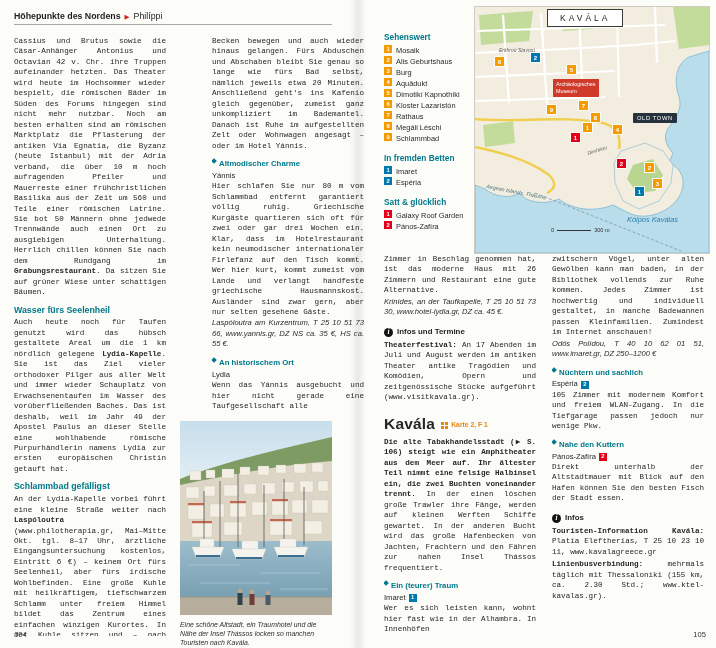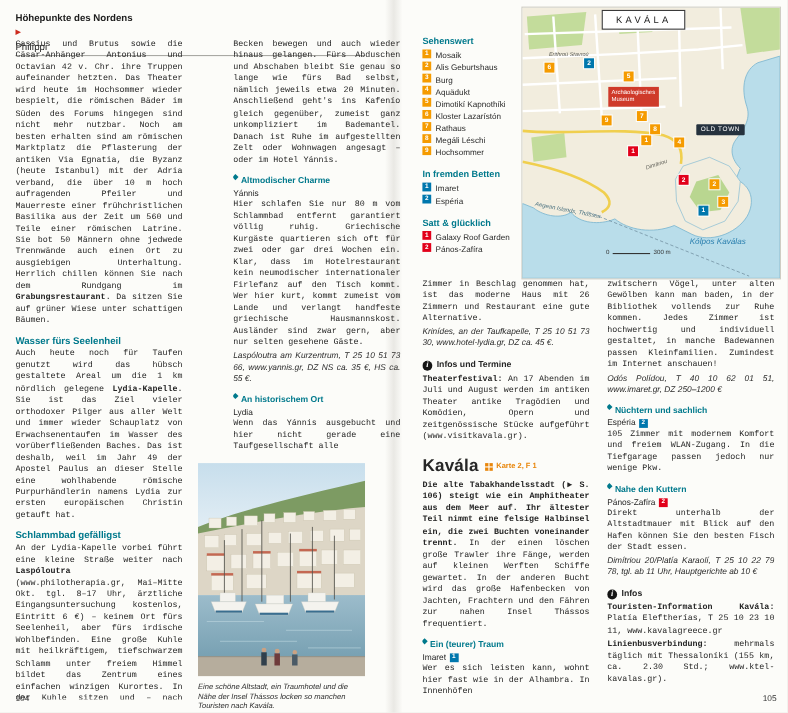--- a/index.html
+++ b/index.html
@@ -4,22 +4,22 @@
 <style>
   html,body { margin:0; padding:0; background:#e9e8e3; }
   #spread {
     position:relative; width:716px; height:648px; background:#fcfcf9;
     font-family:"Liberation Sans", sans-serif; color:#1e1e1e; overflow:hidden;
   }
   .gutter { position:absolute; left:350px; top:0; width:16px; height:648px; pointer-events:none;
     background:linear-gradient(90deg, rgba(0,0,0,0) 0%, rgba(70,60,45,0.10) 50%, rgba(0,0,0,0) 100%); }
 
   
-  .header { position:absolute; left:14px; top:11px; width:318px; display:flex; align-items:flex-start; gap:4px;
-    padding-bottom:3px; border-bottom:0.6px solid #a9a9a4;flex-direction:column; }
+  .header { position:absolute; left:14px; top:11px; width:318px; display:flex; align-items:flex-end; gap:4px;
+    padding-bottom:3px; border-bottom:0.6px solid #a9a9a4; }
   .h-title { font-weight:bold; font-size:8.8px; }
   .h-arrow { color:#cc2a1e; font-size:6.5px; position:relative; top:-0.5px; }
   .h-sec { font-size:8.8px; }
 
   
   .col { position:absolute; font-size:7.6px; line-height:1.38; text-align:justify; color:#262626; overflow:hidden; }
   .para { margin:0;font-family:Liberation Mono, monospace; }
   .sect-h { color:#00798c; font-size:8.8px; font-weight:bold; margin:8px 0 2px; line-height:1.1; text-align:left; }
   .entry-h { color:#00798c; font-size:7.8px; font-weight:bold; margin:8px 0 1px; display:flex; align-items:flex-start; gap:3px; text-align:left; }
   .diamond { width:4px; height:4px; background:#00798c; transform:rotate(45deg); flex:0 0 auto; }
@@ -231,21 +231,21 @@
     <div class="leg-item">
         <span class="mk orange">7</span>
         <span>Rathaus</span>
       </div>
     <div class="leg-item">
         <span class="mk orange">8</span>
         <span>Megáli Léschi</span>
       </div>
     <div class="leg-item">
         <span class="mk orange">9</span>
-        <span>Hochsommer</span>
+        <span>Schlammbad</span>
       </div>
     <div class="leg-h">In fremden Betten</div>
     <div class="leg-item">
         <span class="mk blue">1</span>
         <span>Imaret</span>
       </div>
     <div class="leg-item">
         <span class="mk blue">2</span>
         <span>Espéria</span>
       </div>
@@ -366,21 +366,20 @@
     <div class="para">105 Zimmer mit modernem Komfort und freiem WLAN-Zugang. In die Tiefgarage passen jedoch nur wenige Pkw.</div>
     <div class="entry-h">
         <span class="diamond"></span>
         <span>Nahe den Kuttern</span>
       </div>
     <div class="name-row">
         <span class="name">Pános-Zafíra</span>
         <span class="mk red">2</span>
       </div>
     <div class="para">Direkt unterhalb der Altstadtmauer mit Blick auf den Hafen können Sie den besten Fisch der Stadt essen.</div>
-    <div class="addr">Dimítriou 20/Platía Karaolí, T 25 10 22 79 78, tgl. ab 11 Uhr, Hauptgerichte ab 10 €</div>
     <div class="info-h">
         <span class="info-icon">
           <span>i</span>
         </span>
         <span>Infos</span>
       </div>
     <div class="para"><b>Touristen-Information Kavála:</b><span> Platía Eleftherías, T 25 10 23 10 11, www.kavalagreece.gr</span></div>
     <div class="para" style="margin-top:2px;"><b>Linienbusverbindung:</b><span> mehrmals täglich mit Thessaloníki (155 km, ca. 2.30 Std.; www.ktel-kavalas.gr).</span></div>
   </div>
 

